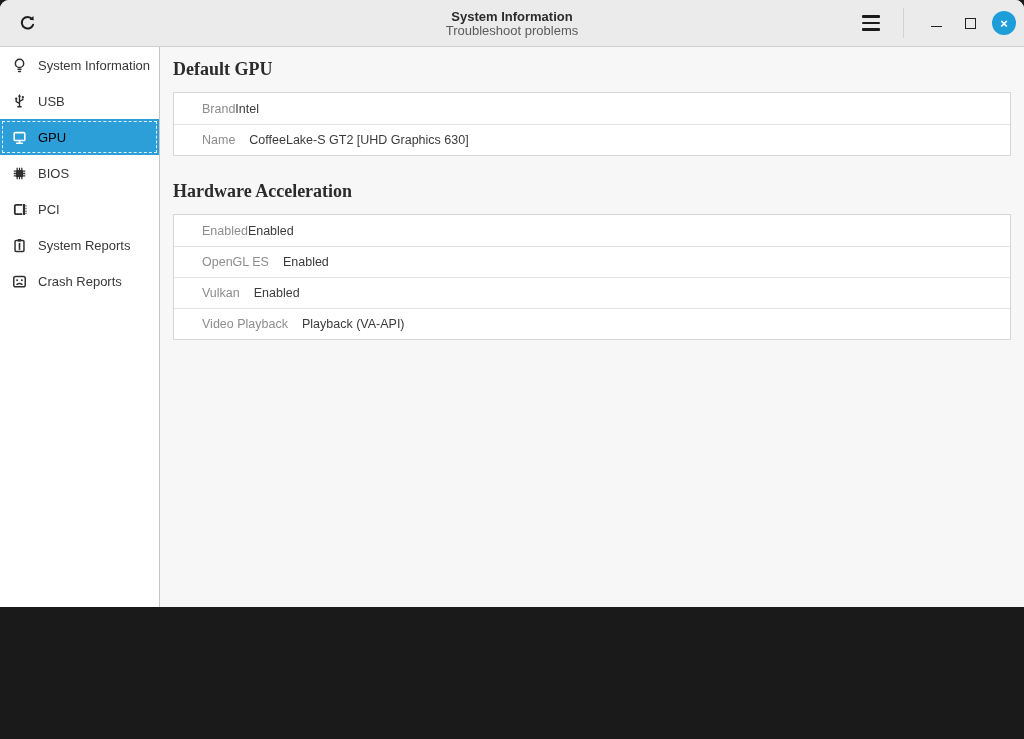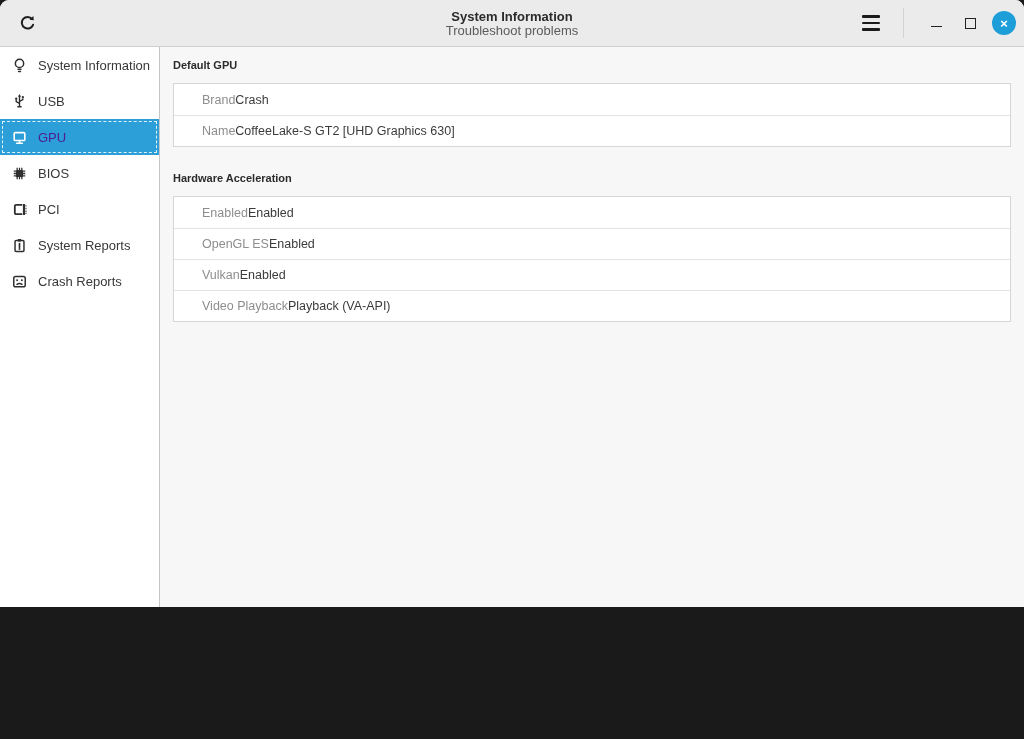--- a/index.html
+++ b/index.html
@@ -23,28 +23,28 @@
   .tb-sep{width:1px;height:30px;background:#d2d2d2;margin:0 12px 0 14px;}
   .winctl{width:28px;height:28px;border:none;background:transparent;display:flex;align-items:center;justify-content:center;margin-left:6px;cursor:pointer;border-radius:50%;}
   .minimize-glyph{width:11px;height:0;border-bottom:1.6px solid #222;margin-top:7px;}
   .maximize-glyph{width:11px;height:11px;border:1.6px solid #222;background:transparent;}
   .close-btn{width:24px;height:24px;border-radius:50%;background:var(--close);color:#fff;font-size:13px;line-height:1;display:flex;align-items:center;justify-content:center;margin-left:8px;border:none;cursor:pointer;font-weight:bold;}
   
   .main{flex:1;display:flex;min-height:0;}
   .sidebar{flex:0 0 160px;background:var(--sidebar-bg);border-right:1px solid var(--sidebar-border);}
   .side-item{height:36px;display:flex;align-items:center;gap:10px;padding-left:10px;font-size:13px;color:#383838;cursor:pointer;}
   .side-item .ico{width:18px;height:18px;display:flex;align-items:center;justify-content:center;color:var(--icon);flex:0 0 18px;}
-  .side-item.selected{background:var(--accent);color:#4c1d95;outline:1px dashed rgba(255,255,255,.85);outline-offset:-3px;}
+  .side-item.selected{background:var(--accent);color:#000000;outline:1px dashed rgba(255,255,255,.85);outline-offset:-3px;}
   .side-item.selected .ico{color:#fff;}
   
   .content{flex:1;background:var(--content-bg);padding:12px 13px;overflow:auto;}
-  .section-title{font-size:11px;font-weight:bold;color:var(--text-dark);margin-bottom:12px;}
+  .section-title{font-size:18px;font-weight:bold;color:var(--text-dark);margin-bottom:12px;font-family:Liberation Serif, serif;}
   .info-table{background:#fff;border:1px solid var(--table-border);margin-bottom:25px;}
   .info-row{height:31px;display:flex;align-items:center;justify-content:flex-start;padding:0 28px;font-size:12.5px;}
-  .info-row + .info-row{border-top:1px solid var(--row-divider);}
+  .info-row + .info-row{border-top:1px solid var(--row-divider);gap:14px;}
   .info-row .lbl{color:var(--label);}
   .info-row .val{color:var(--value);}
   svg{display:block;}
 </style>
 </head>
 <body>
 
 <div class="window">
 
   <div class="titlebar">
@@ -159,21 +159,21 @@
     <span class="side-label">Crash Reports</span>
   </div>
       </nav>
 
     <main class="content" id="content">
         <section>
     <h2 class="section-title">Default GPU</h2>
     <div class="info-table">
             <div class="info-row">
     <span class="lbl">Brand</span>
-    <span class="val">Crash</span>
+    <span class="val">Intel</span>
   </div>
             <div class="info-row">
     <span class="lbl">Name</span>
     <span class="val">CoffeeLake-S GT2 [UHD Graphics 630]</span>
   </div>
           </div>
   </section>
         <section>
     <h2 class="section-title">Hardware Acceleration</h2>
     <div class="info-table">

